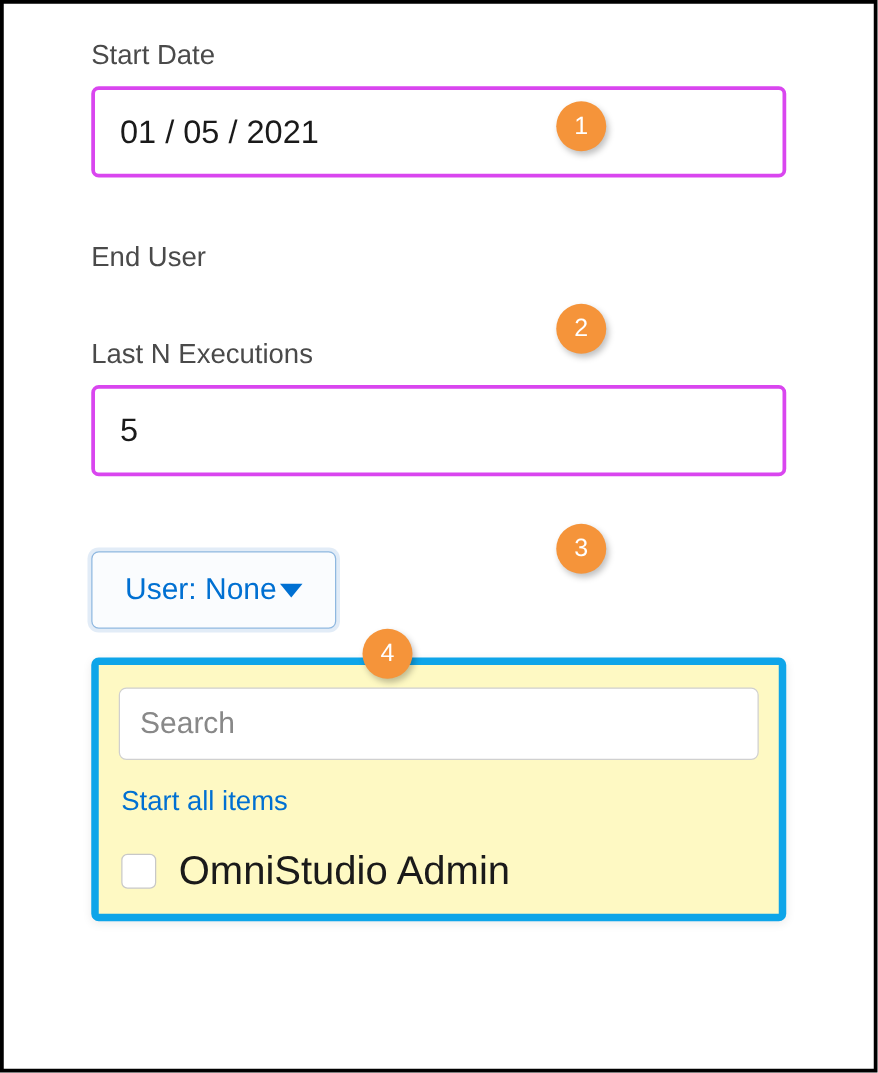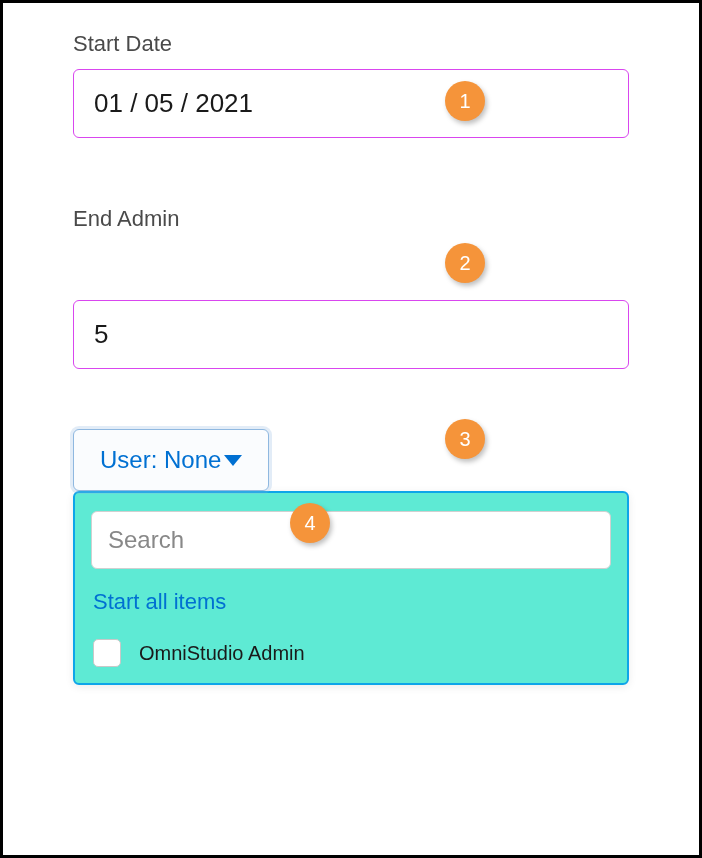--- a/index.html
+++ b/index.html
@@ -7,31 +7,31 @@
       font-family: -apple-system, BlinkMacSystemFont, "Segoe UI", Arial, sans-serif;
       background: #fff;
       width: 702px;
       height: 858px;
       border: 3px solid #000;
       padding: 28px 70px 0 70px;
       position: relative;
       overflow: hidden;
     }
     .field-group {
-      margin-bottom: 68px;
+      margin-bottom: 51px;
     }
     .field-label {
       font-size: 22px;
       color: #4a4a4a;
       margin-bottom: 12px;
       display: block;
     }
     .input-box {
       width: 100%;
-      border: 1px solid #d946ef;
+      border: 3px solid #d946ef;
       border-radius: 6px;
       padding: 18px 20px;
       font-size: 26px;
       color: #1a1a1a;
       background: #fff;
       position: relative;
     }
     .input-box input {
       border: none;
       outline: none;
@@ -78,25 +78,25 @@
       font-family: inherit;
     }
     .dropdown-toggle .caret {
       width: 0;
       height: 0;
       border-left: 9px solid transparent;
       border-right: 9px solid transparent;
       border-top: 11px solid #0070d2;
     }
     .dropdown-panel {
-      margin-top: 0;
-      border: 2px solid #0ea5e9;
+      margin-top: 23px;
+      border: 6px solid #0ea5e9;
       border-radius: 6px;
       padding: 18px 16px 0 16px;
-      background: #5eead4;
+      background: #fef9c3;
       box-shadow: 0 2px 8px rgba(0,0,0,0.08);
     }
     .search-input {
       width: 100%;
       border: 1px solid #d0d0d0;
       border-radius: 6px;
       padding: 14px 16px;
       font-size: 24px;
       color: #666;
       font-family: inherit;
@@ -119,44 +119,45 @@
     .checkbox {
       width: 28px;
       height: 28px;
       border: 1.5px solid #c8c8c8;
       border-radius: 5px;
       background: #fff;
       cursor: pointer;
       flex-shrink: 0;
     }
     .option-label {
-      font-size: 20px;
+      font-size: 32px;
       color: #1a1a1a;
     }
   </style>
 </head>
 <body>
 
 <div class="badge badge-1">1</div>
 <div class="badge badge-2">2</div>
 <div class="badge badge-3">3</div>
 <div class="badge badge-4">4</div>
 
 <div class="field-group">
   <label class="field-label">Start Date</label>
   <div class="input-box">
     <input type="text" value="01 / 05 / 2021" style="">
   </div>
 </div>
 
 <div class="field-group">
-  <label class="field-label">End Admin</label>
+  <label class="field-label">End User</label>
 </div>
 
 <div class="field-group" style="margin-bottom:0">
+  <label class="field-label">Last N Executions</label>
   <div class="input-box">
     <input type="text" value="5" style="">
   </div>
 </div>
 
 <div class="dropdown-container">
   <button class="dropdown-toggle">
     <span>User: None</span>
     <span class="caret"></span>
   </button>

